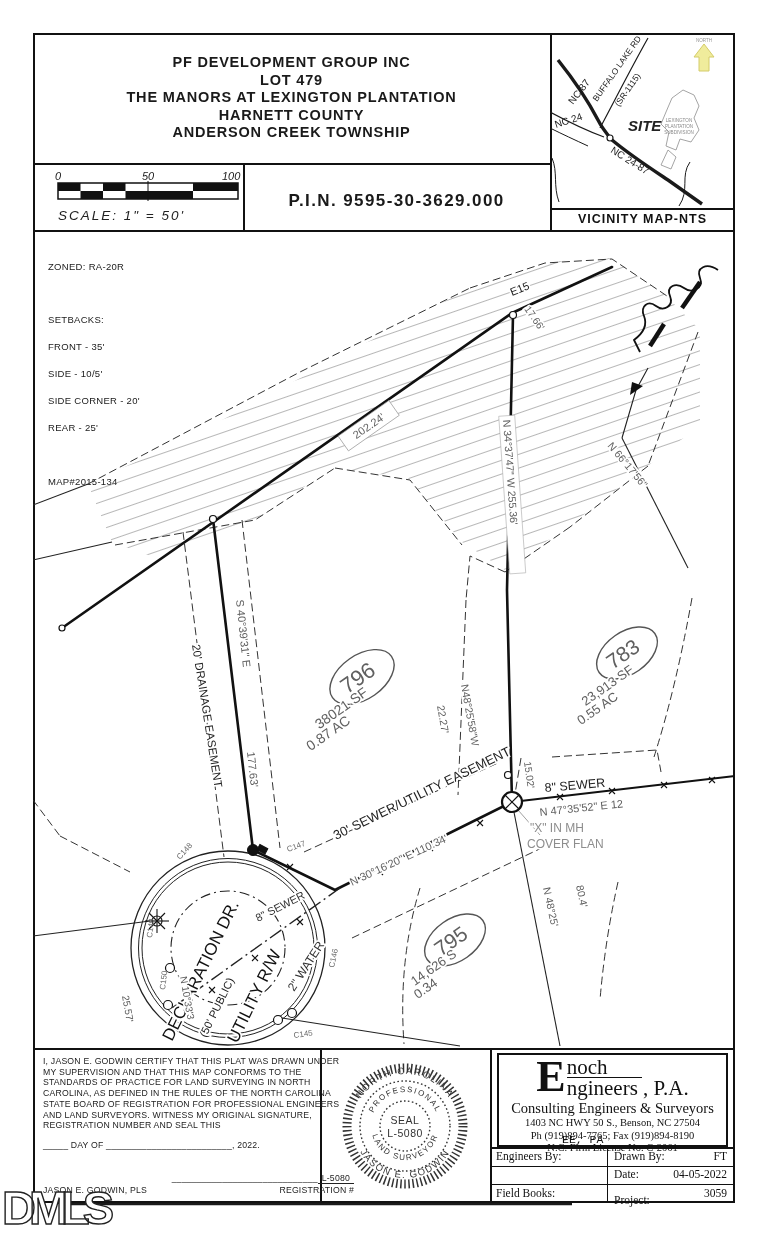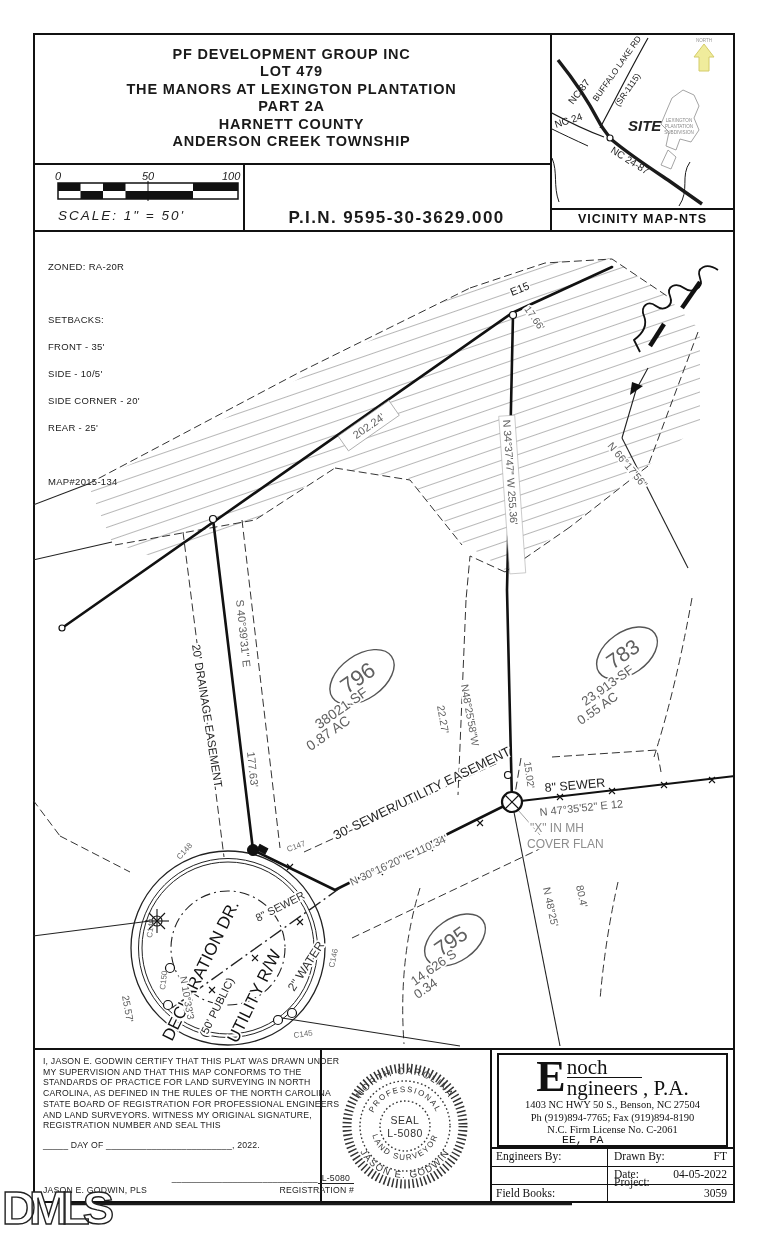--- a/index.html
+++ b/index.html
@@ -5,21 +5,21 @@
   html,body{margin:0;padding:0;background:#e8e8e8;}
   #sheet{position:relative;width:765px;height:1260px;background:#ffffff;overflow:hidden;
          font-family:"Liberation Sans",sans-serif;color:#111;}
   .abs{position:absolute;}
   .frame{position:absolute;border:2px solid #111;box-sizing:border-box;}
   .vline{position:absolute;width:2px;background:#111;}
   .hline{position:absolute;height:2px;background:#111;}
   .center{display:flex;align-items:center;justify-content:center;text-align:center;}
   #title-block{left:33px;top:33px;width:517px;height:130px;font-size:14.5px;line-height:17.5px;
                letter-spacing:.8px;font-weight:bold;color:#1a1a1a;}
-  #pin-block{left:243px;top:180px;width:307px;height:75px;font-size:17px;letter-spacing:1.4px;font-weight:bold;color:#1a1a1a;}
+  #pin-block{left:243px;top:163px;width:307px;height:75px;font-size:17px;letter-spacing:1.4px;font-weight:bold;color:#1a1a1a;}
   #vicinity-label{left:550px;top:208px;width:185px;height:22px;font-size:12.5px;font-weight:bold;letter-spacing:1px;}
   #notes{left:48px;top:246px;width:220px;font-size:9.5px;line-height:13.5px;letter-spacing:.3px;color:#1a1a1a;white-space:pre-line;}
   #cert-block{left:33px;top:1048px;width:329px;height:155px;box-sizing:border-box;padding:8px 8px 0 10px;
               font-size:8.7px;line-height:10.7px;letter-spacing:.2px;color:#222;}
   .cert-day{margin-top:9px;}
   .cert-sig{margin-top:22px;display:flex;justify-content:flex-end;}
   .cert-name-row{display:flex;justify-content:space-between;margin-top:1px;}
   #seal-box{left:320px;top:1048px;width:170px;height:155px;}
   #firm-block{left:490px;top:1048px;width:245px;height:155px;}
   #firm-inner{position:absolute;left:7px;top:5px;width:231px;height:94px;border:2px solid #111;box-sizing:border-box;
@@ -51,21 +51,20 @@
   <div class="hline" style="left:33px;top:230px;width:702px;"></div>
   <div class="hline" style="left:33px;top:1048px;width:702px;"></div>
   <div class="vline" style="left:320px;top:1048px;height:155px;"></div>
   <div class="vline" style="left:490px;top:1048px;height:155px;"></div>
 
   <div id="title-block" class="abs center">
     <div>
       <div>PF DEVELOPMENT GROUP INC</div>
       <div>LOT 479</div>
       <div>THE MANORS AT LEXINGTON PLANTATION</div>
-      <div>PART 2A</div>
       <div>HARNETT COUNTY</div>
       <div>ANDERSON CREEK TOWNSHIP</div>
     </div>
   </div>
 
   <svg class="abs" style="left:33px;top:163px;" width="210" height="69" viewBox="33 163 210 69">
     <g font-style="italic" font-size="11" fill="#222">
       <text x="55" y="180">0</text>
       <text x="142" y="180">50</text>
       <text x="222" y="180">100</text>
@@ -339,38 +338,39 @@
 
   <div id="firm-block" class="abs">
     <div id="firm-inner">
       <div class="enoch-name">
         <span class="bigE">E</span>
         <span class="stack">
           <span class="noch">noch</span>
           <span class="ngineers">ngineers , P.A.</span>
         </span>
       </div>
+      <div class="tagline">Consulting Engineers &amp; Surveyors</div>
       <div class="addr">1403 NC HWY 50 S., Benson, NC 27504</div>
       <div class="addr">Ph (919)894-7765; Fax (919)894-8190</div>
       <div class="addr">N.C. Firm License No. C-2061</div>
     </div>
 
     <div>
       <div class="hline" style="left:0;top:99px;width:245px;"></div>
       <div class="hline" style="left:0;top:118px;width:245px;height:1px;"></div>
       <div class="hline" style="left:0;top:136px;width:245px;height:1px;"></div>
       <div class="vline" style="left:117px;top:99px;height:56px;width:1px;"></div>
       <span class="tbl-cell" style="left:6px;top:102px;">Engineers By:</span>
       <span class="tbl-cell" style="left:72px;top:85px;font-family:Liberation Mono, monospace;">EE, PA</span>
       <span class="tbl-cell" style="left:124px;top:102px;">Drawn By:</span>
       <span class="tbl-cell" style="right:8px;top:102px;">FT</span>
       <span class="tbl-cell" style="left:124px;top:120px;">Date:</span>
       <span class="tbl-cell" style="right:8px;top:120px;">04-05-2022</span>
       <span class="tbl-cell" style="left:6px;top:139px;">Field Books:</span>
-      <span class="tbl-cell" style="left:124px;top:128px;">Project:</span>
+      <span class="tbl-cell" style="left:124px;top:146px;">Project:</span>
       <span class="tbl-cell" style="right:8px;top:139px;">3059</span>
     </div>
   </div>
 
   <svg class="abs" style="left:0;top:1170px;" width="620" height="90" viewBox="0 1170 620 90">
     <line x1="60" y1="1204" x2="572" y2="1204" stroke="#1a1a1a" stroke-width="2.4"></line>
     <text x="2" y="1224" font-size="47" font-weight="bold" letter-spacing="-7" fill="#ffffff" stroke="#222" stroke-width="1.4">DMLS</text>
   </svg>
 
 </div>

